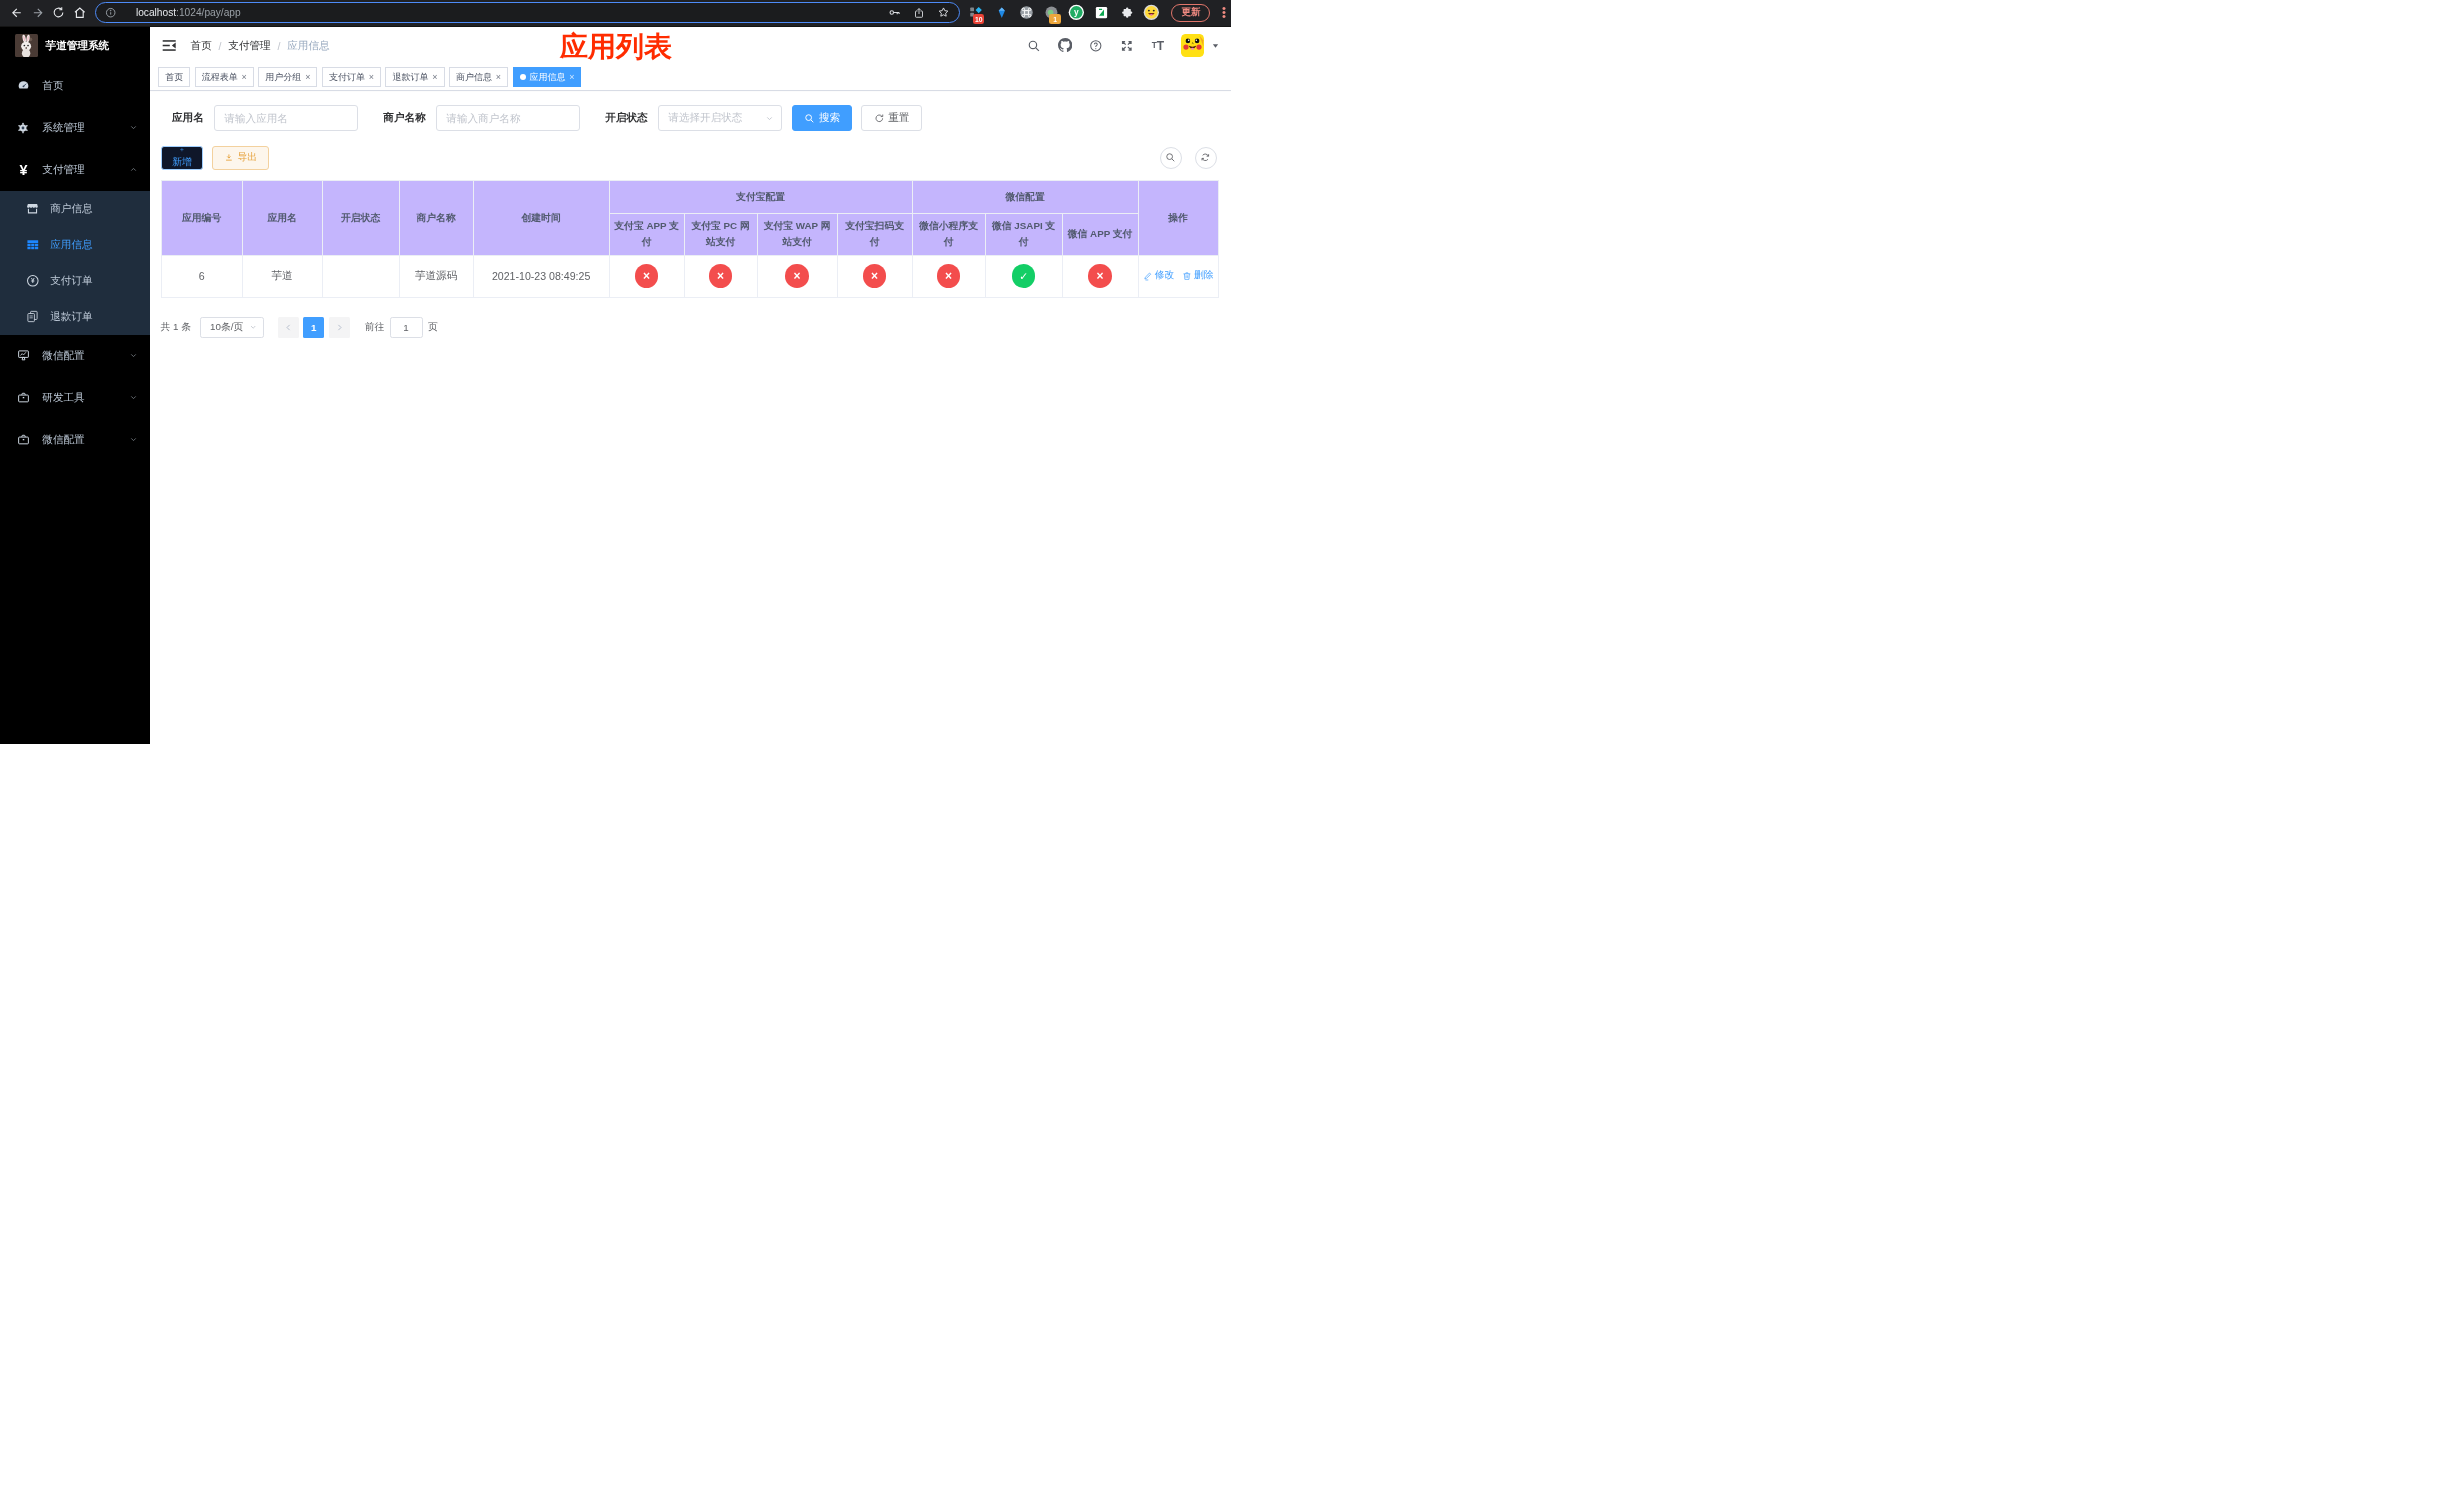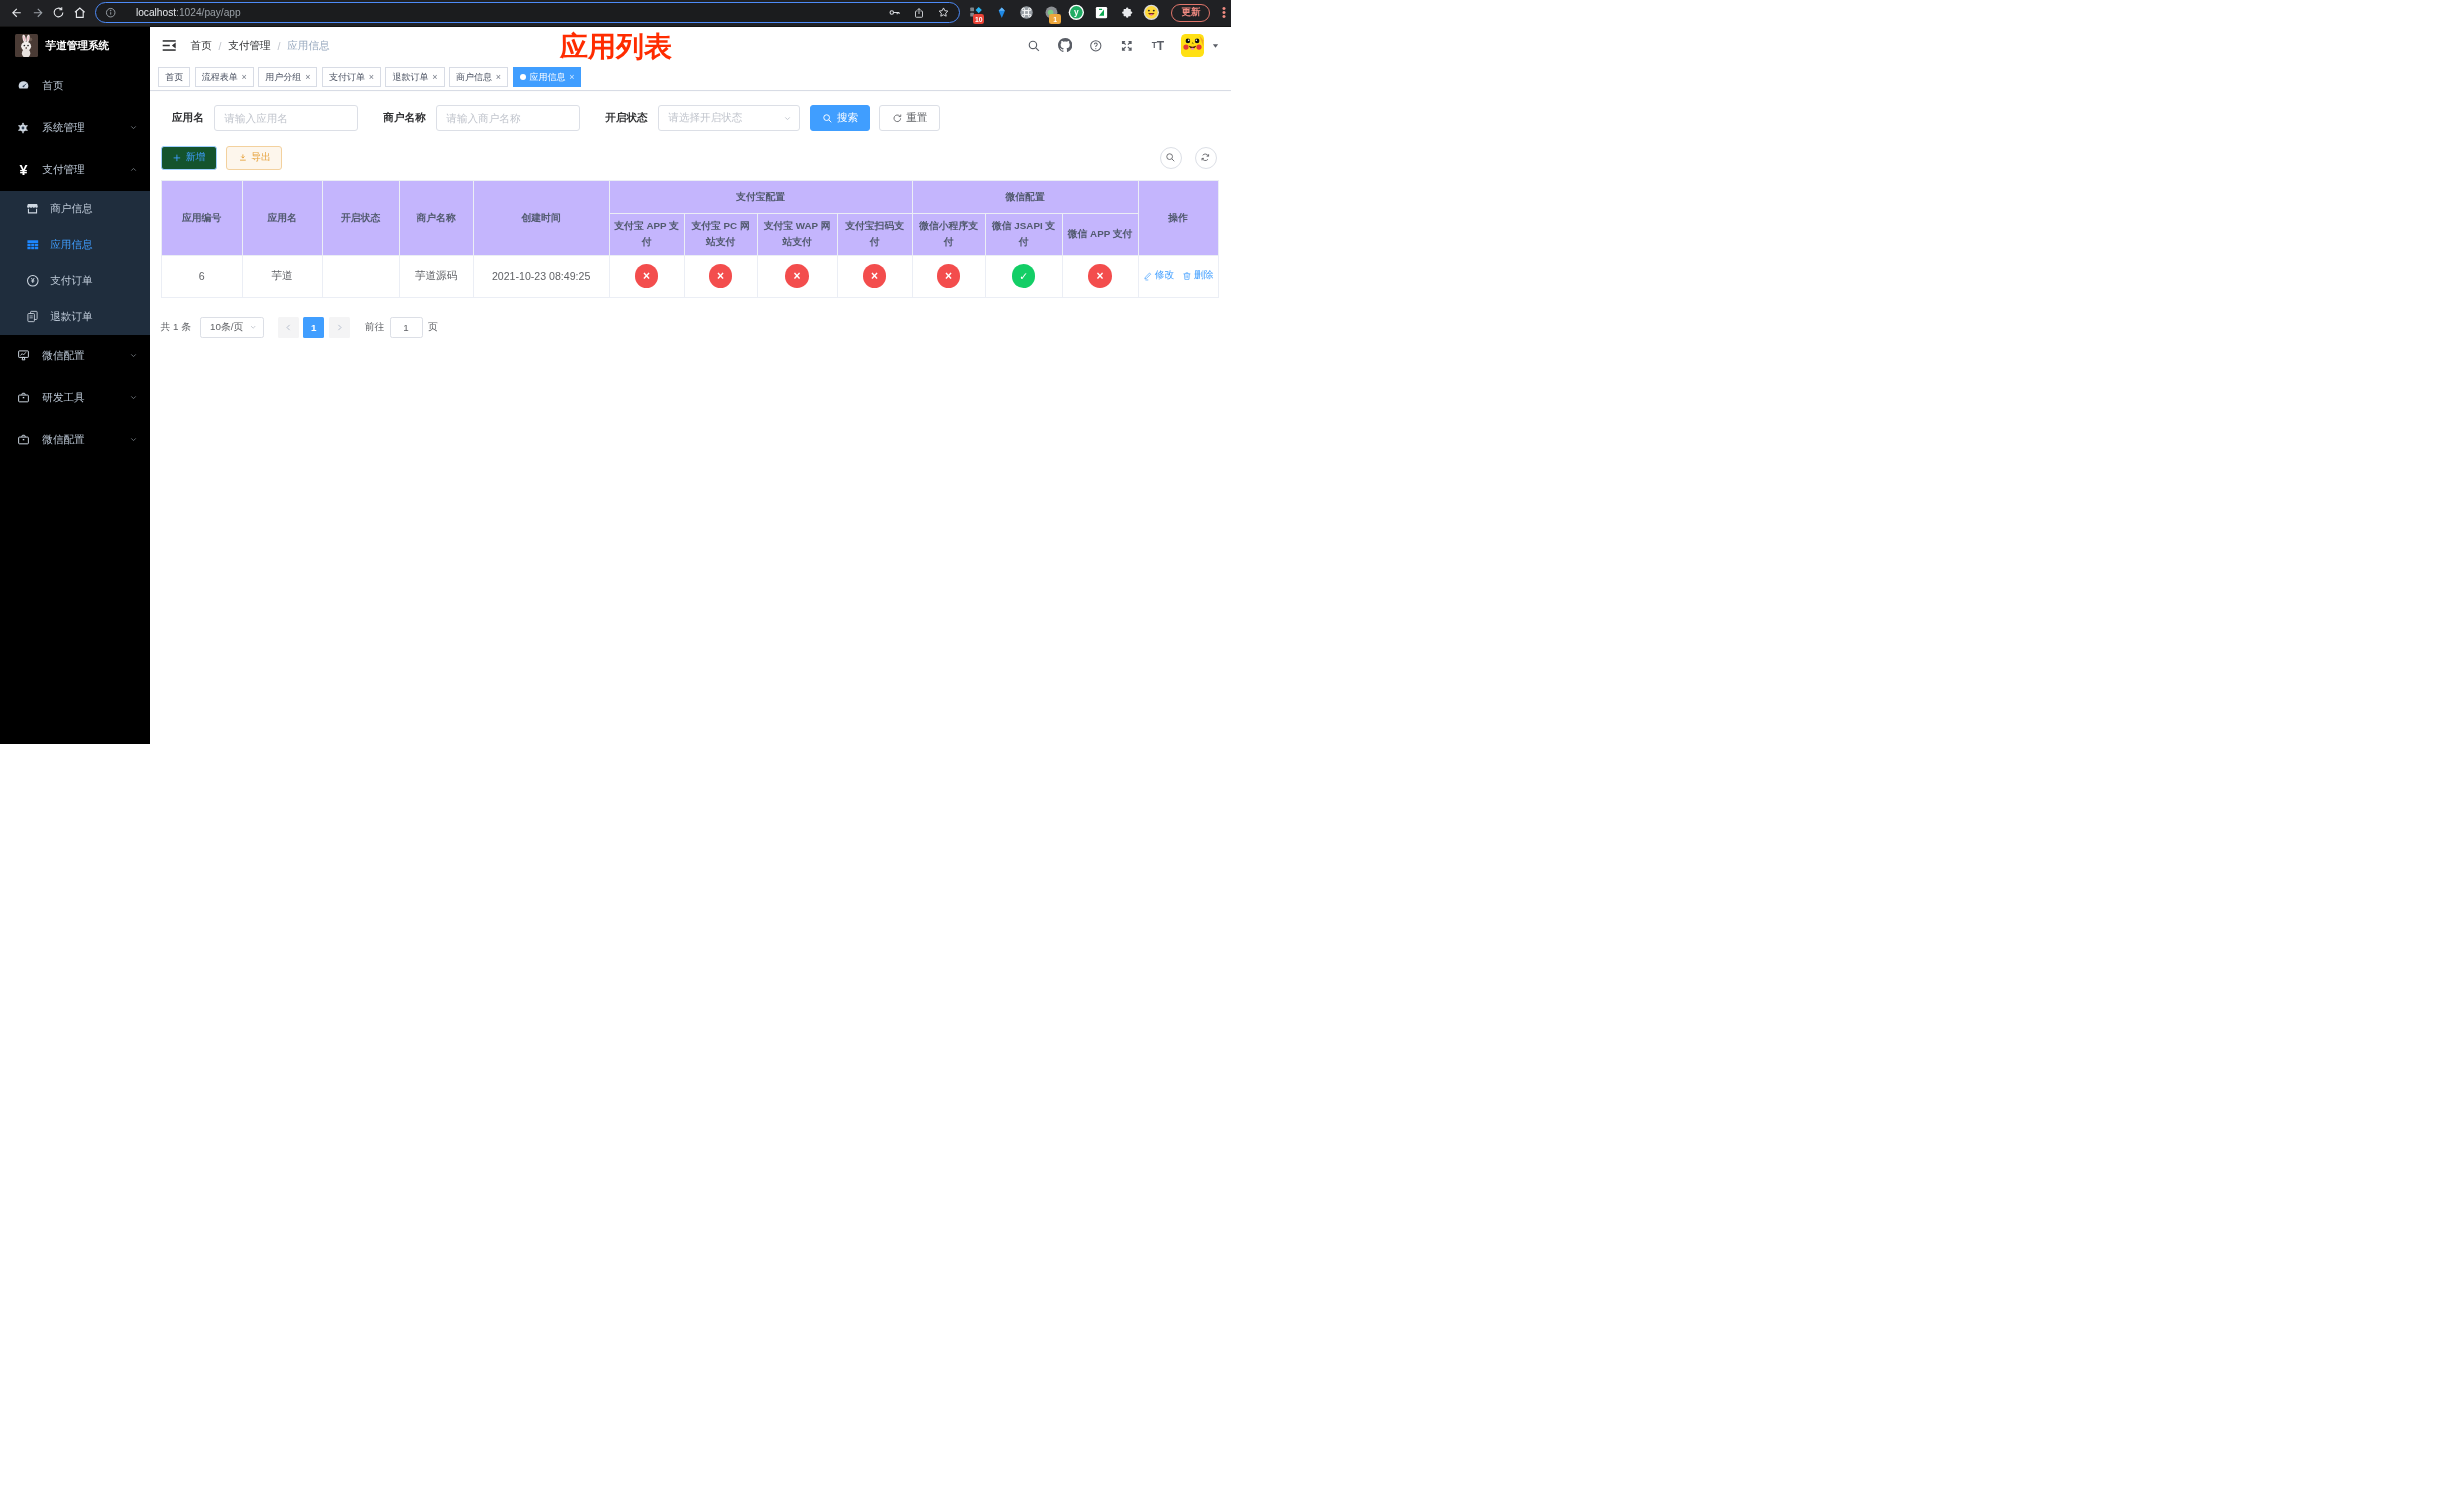--- a/index.html
+++ b/index.html
@@ -79,29 +79,29 @@
   .content { flex:1; padding:14.4px 9px 0 10.6px; min-width:0; }
 
   
   .filter-row { display:flex; align-items:center; padding-left:11.4px; }
   .flabel { font-size:10.6px; font-weight:bold; color:#303133; margin-right:10.6px;
     white-space:nowrap; }
   .finput { width:144px; height:26.5px; border:0.8px solid #dcdfe6; border-radius:3px;
     padding:0 9px; font-size:10.6px; color:#606266; margin-right:25px;
     font-family:inherit; }
   .finput::placeholder { color:#c0c4cc; }
-  .fselect { width:142px; height:26.5px; border:0.8px solid #dcdfe6; border-radius:3px;
+  .fselect { width:124px; height:26.5px; border:0.8px solid #dcdfe6; border-radius:3px;
     display:flex; align-items:center; padding:0 7.6px 0 9px; margin-right:9.8px; cursor:pointer; }
   .fselect .ph { color:#c0c4cc; font-size:10.6px; flex:1; white-space:nowrap; }
   .btn { height:26.5px; border-radius:3px; display:inline-flex; align-items:center;
     justify-content:center; gap:3.8px; font-size:10.6px; cursor:pointer; border:0.8px solid #dcdfe6;
     background:#fff; color:#606266; padding:0 11.4px; white-space:nowrap; }
   .btn.primary { background:#409eff; border-color:#409eff; color:#fff; }
   .btn.sm { height:24px; font-size:9.8px; padding:0 10.6px; }
-  .btn.plain-blue { background:#14532d; border-color:#a0cfff; color:#409eff; }
+  .btn.plain-blue { background:#0f172a; border-color:#a0cfff; color:#409eff;flex-direction:column; }
   .btn.plain-yellow { background:#fdf6ec; border-color:#f3d19e; color:#e6a23c; }
 
   .action-row { display:flex; align-items:center; margin-top:14.4px; }
   .action-row .gap { width:9px; }
   .round-btns { margin-left:auto; display:flex; gap:13px; padding-right:5.3px; }
   .rbtn { width:22px; height:22px; border-radius:50%; border:0.8px solid #dcdfe6; background:#fff;
     display:flex; align-items:center; justify-content:center; color:#606266; cursor:pointer; }
 
   
   table.grid { border-collapse:collapse; margin-top:9.8px; table-layout:fixed; }

